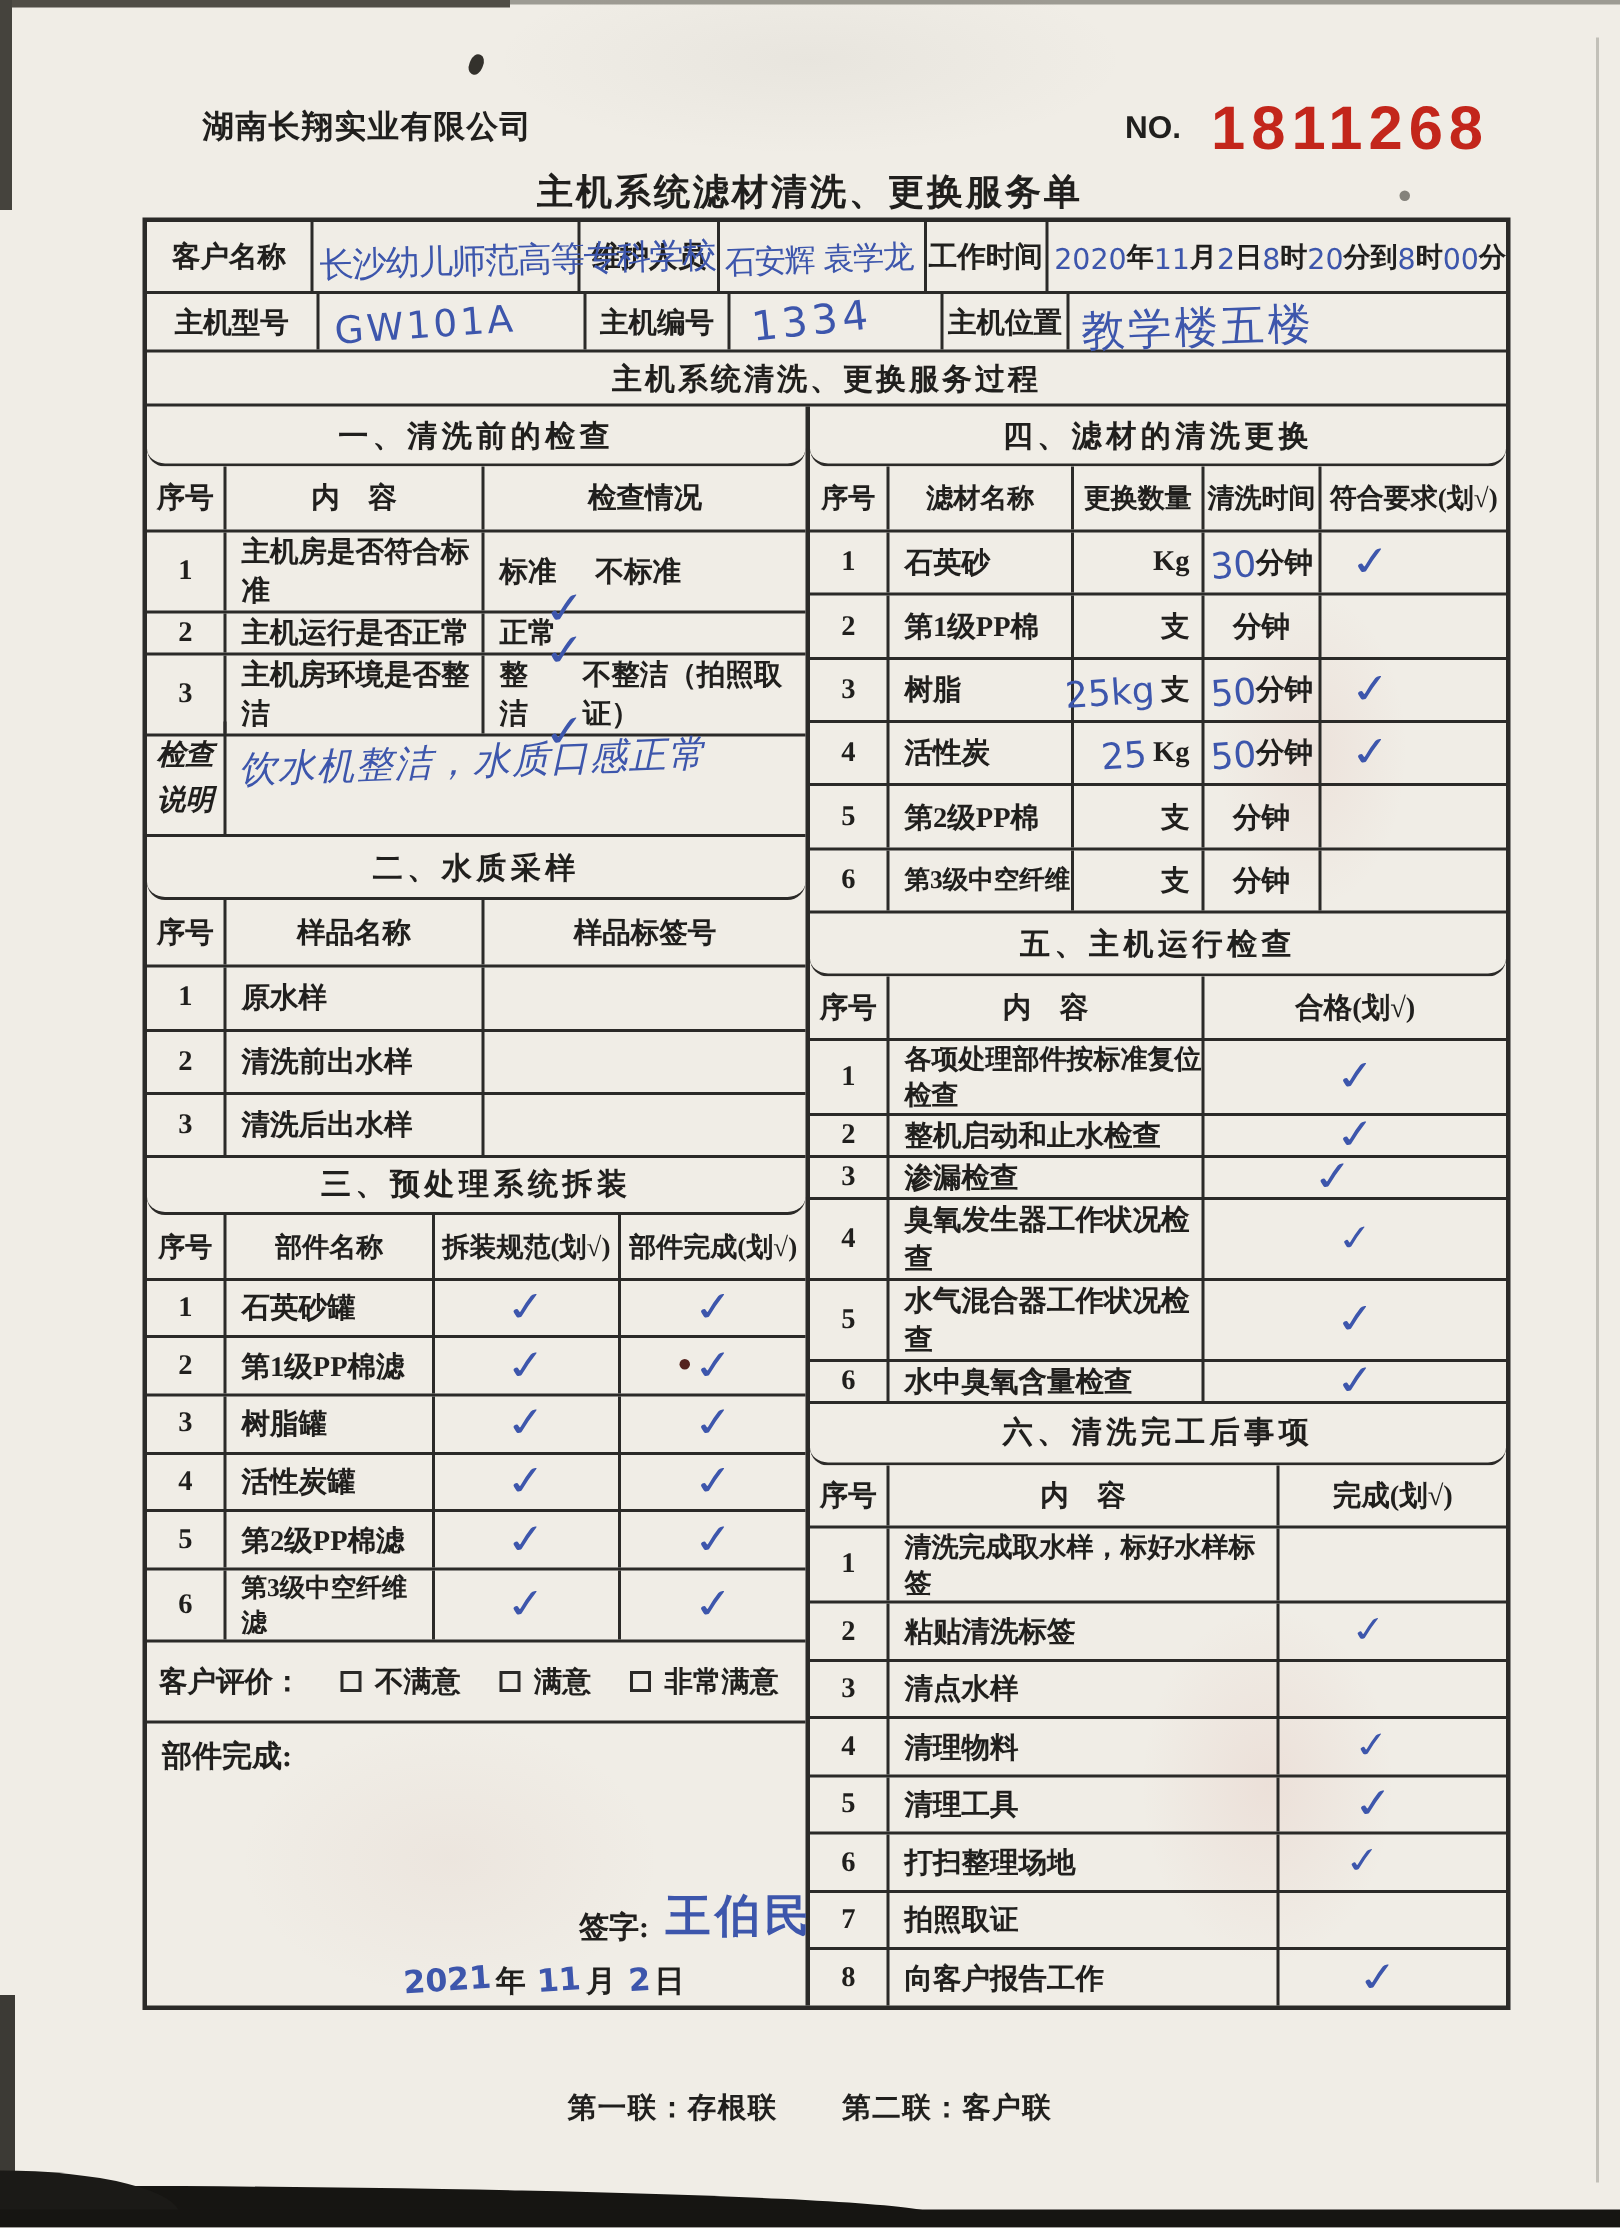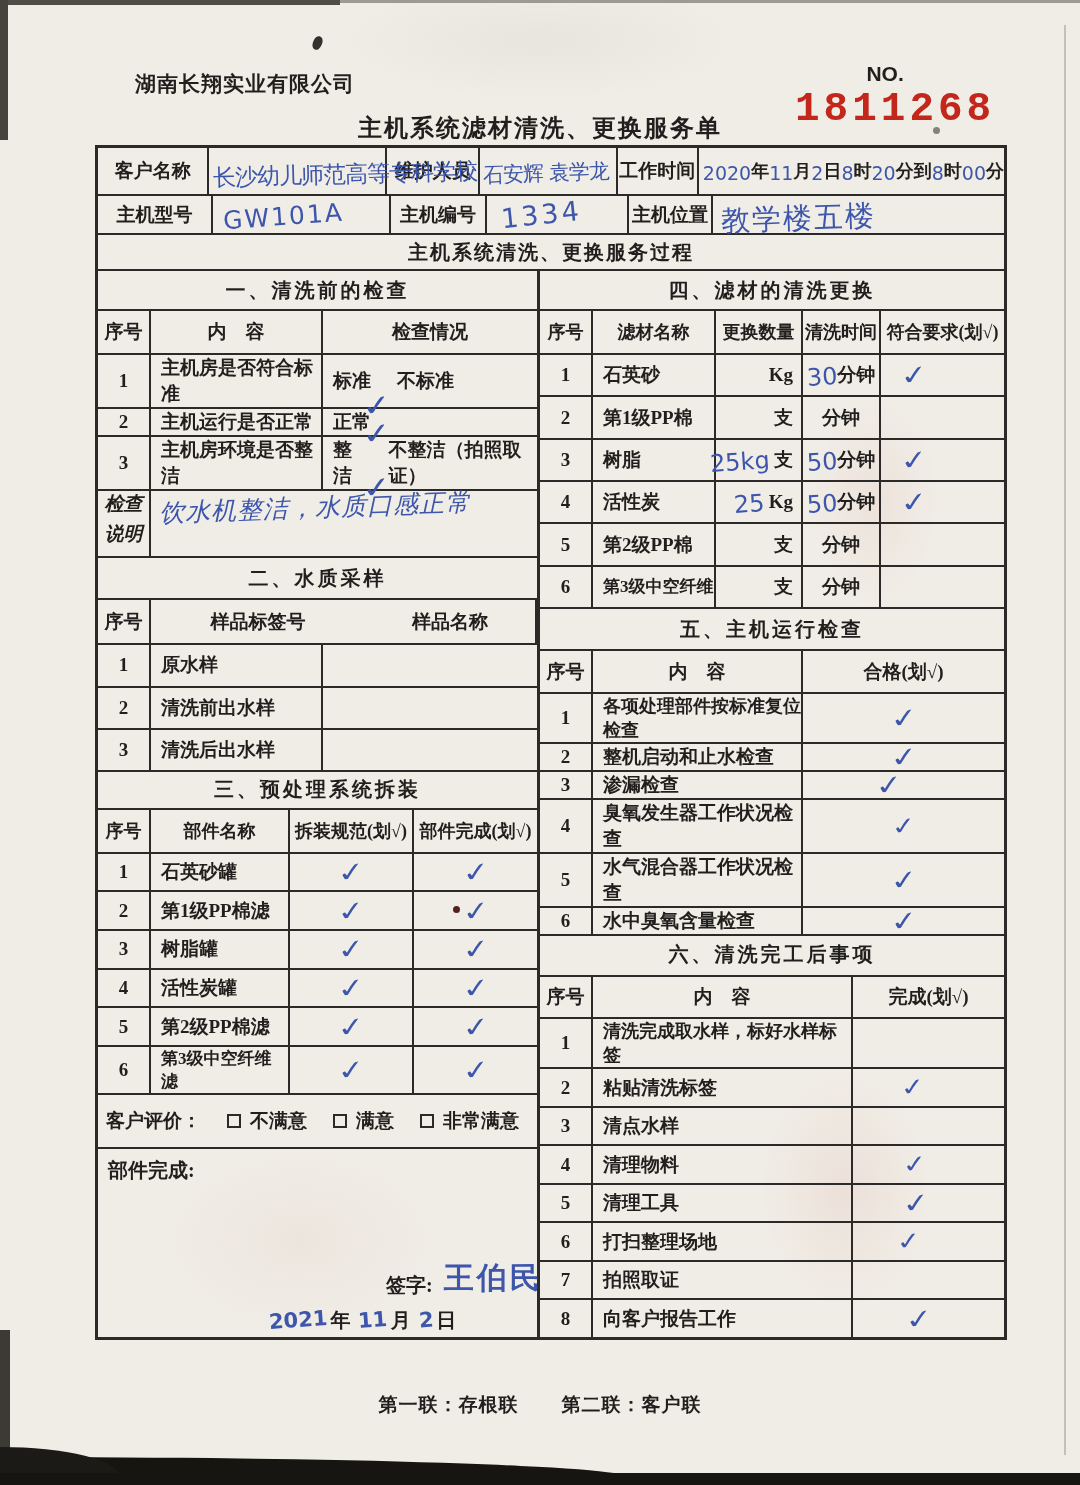--- a/index.html
+++ b/index.html
@@ -19,39 +19,39 @@
   .edge-left{position:absolute;top:0;left:0;width:8px;height:140px;background:#45433d;}
   .edge-left2{position:absolute;top:1330px;left:0;width:10px;height:150px;background:#3c3a35;}
   .edge-right{position:absolute;right:14px;top:25px;bottom:30px;width:2px;background:rgba(90,88,80,.30);}
   .bottom-band{position:absolute;left:0;right:0;bottom:0;height:12px;background:#161512;}
   .bottom-hump{position:absolute;left:0;bottom:8px;width:58%;height:20px;background:#161512;border-radius:0 100% 0 0 / 0 100% 0 0;}
   .bottom-hump2{position:absolute;left:0;bottom:8px;width:120px;height:30px;background:#1b1a17;border-radius:0 100% 0 0 / 0 100% 0 0;}
   .speck1{position:absolute;left:313px;top:36px;width:9px;height:14px;background:#33312c;border-radius:45%;transform:rotate(22deg);}
   .speck2{position:absolute;left:933px;top:127px;width:7px;height:7px;background:rgba(60,58,52,.6);border-radius:50%;}
   
   .company{position:absolute;left:135px;top:70px;font-size:21px;font-weight:700;letter-spacing:1px;}
-  .no-wrap{position:absolute;left:775px;top:62px;display:flex;align-items:center;flex-direction:column;}
+  .no-wrap{position:absolute;left:750px;top:62px;display:flex;align-items:center;}
   .no-label{font-size:21px;font-weight:700;font-family:"Liberation Sans",sans-serif;}
-  .no-value{font-size:41px;font-weight:700;color:#c3261b;font-family:Liberation Mono, monospace;letter-spacing:4px;margin-left:20px;}
+  .no-value{font-size:41px;font-weight:700;color:#c3261b;font-family:Liberation Sans, sans-serif;letter-spacing:4px;margin-left:20px;}
   .doc-title{position:absolute;left:0;right:0;top:112px;text-align:center;font-size:24px;font-weight:700;letter-spacing:2px;}
   
   .form{position:absolute;left:95px;top:145px;width:912px;height:1195px;border:3px solid #2b2a28;
         box-sizing:border-box;display:flex;flex-direction:column;background:transparent;}
   .form *{box-sizing:border-box;}
   .bline{border-bottom:2px solid #2b2a28;}
   .c{border-right:2px solid #2b2a28;display:flex;align-items:center;overflow:visible;}
   .c.last{border-right:none;}
   .lab{font-weight:700;font-size:19px;justify-content:center;}
   .irow{display:flex;overflow:visible;}
   .r1{height:48px;} .r2{height:39px;}
   .process{height:36px;display:flex;align-items:center;justify-content:center;font-weight:700;font-size:20px;letter-spacing:2px;}
   .cols{flex:1;display:flex;min-height:0;}
   .col-left{width:442px;border-right:3px solid #2b2a28;display:flex;flex-direction:column;}
   .col-right{flex:1;display:flex;flex-direction:column;}
-  .sec-title{display:flex;align-items:center;justify-content:center;font-weight:700;font-size:20px;letter-spacing:3px;}
+  .sec-title{display:flex;align-items:center;justify-content:center;font-weight:700;font-size:20px;letter-spacing:3px;border-radius:12px;}
   .hdr{display:flex;font-weight:700;font-size:19px;}
   .hdr .c{justify-content:center;text-align:center;}
   .rows-block{display:flex;flex-direction:column;min-height:0;}
   .trow{display:flex;flex:1;overflow:visible;font-size:19px;}
   .trow .num{font-weight:700;justify-content:center;font-family:"Liberation Serif",serif;}
   .trow .name{padding-left:10px;font-weight:600;}
   
   .w53{width:53px;} .w172{width:172px;} .w139{width:139px;} .w124{width:124px;}
   .w123{width:123px;} .w87{width:87px;} .w78{width:78px;} .w210{width:210px;} .w260{width:260px;}
   
@@ -208,22 +208,22 @@
             <span>说明</span>
           </div>
           <div class="c last notecell" style="flex:1;">
             <span class="hw hw-note">饮水机整洁，水质口感正常</span>
           </div>
         </div>
 
         <div class="sec-title bline" style="height:42px;">二、水质采样</div>
         <div class="hdr bline" style="height:45px;">
           <div class="c w53">序号</div>
+          <div class="c w172">样品名称</div>
           <div class="c last" style="flex:1;">样品标签号</div>
-          <div class="c w172">样品名称</div>
         </div>
         <div class="rows-block" style="flex:129;">
           <div class="trow bline">
             <div class="c w53 num">1</div>
             <div class="c w172 name">原水样</div>
             <div class="c last" style="flex:1;"></div>
           </div>
           <div class="trow bline">
             <div class="c w53 num">2</div>
             <div class="c w172 name">清洗前出水样</div>

